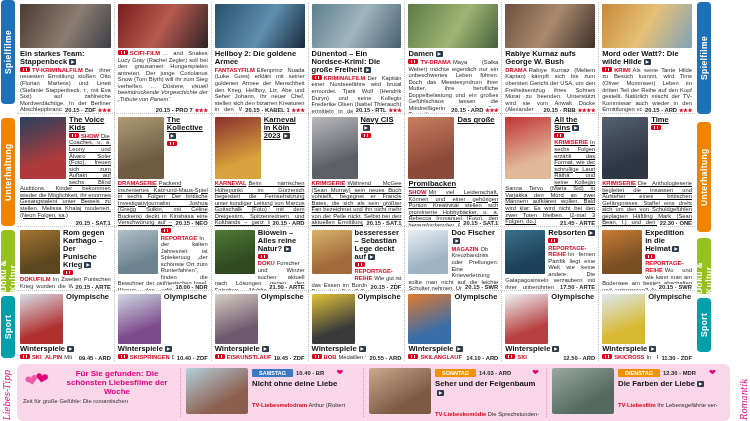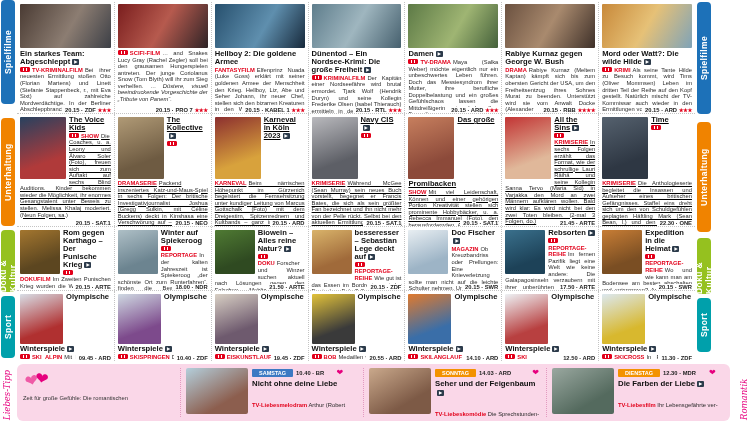--- a/index.html
+++ b/index.html
@@ -125,21 +125,21 @@
 
   <div class="vtab c-sp rt t-sp">Spielfilme</div>
   <div class="vtab c-un rt t-un">Unterhaltung</div>
   <div class="vtab c-dk rt t-dk">Doku &amp; Kultur</div>
   <div class="vtab c-st rt t-st">Sport</div>
 
   <div class="grid">
     <div class="row row-films">
   <article class="cell">
     <div class="photo"></div>
-    <h3 class="title"><span>Ein starkes Team: Abgeschleppt</span><span class="med">▶</span></h3>
+    <h3 class="title"><span>Ein starkes Team: Stappenbeck</span><span class="med">▶</span></h3>
     <p class="body"><span class="badge"></span><span class="genre">TV-Kriminalfilm</span><span>Bei ihrer neuesten Ermittlung stoßen Otto (Florian Martens) und Linett (Stefanie Stappenbeck, r., mit Eva Sixt) auf zahlreiche Mordverdächtige. In der Berliner Abschleppbranche brodeln viele Konflikte.</span> <span class="tail">Verzwickter Fall.</span></p>
     <span class="meta"><span>20.15 · ZDF</span> <span class="stars">★★★</span></span>
   </article>
 
   <article class="cell">
     <div class="photo"></div>
     <p class="body"><span class="badge"></span><span class="genre">Scifi-Film</span><span>… and Snakes Lucy Gray (Rachel Zegler) soll bei den grausamen Hungerspielen antreten. Der junge Coriolanus Snow (Tom Blyth) will ihr zum Sieg verhelfen. …</span> <span class="tail">Düstere, visuell beeindruckende Vorgeschichte der „Tribute von Panem“.</span></p>
     <span class="meta"><span>20.15 · PRO 7</span> <span class="stars">★★★</span></span>
   </article>
 
@@ -159,21 +159,21 @@
 
   <article class="cell">
     <div class="photo"></div>
     <h3 class="title"><span>Damen</span><span class="med">▶</span></h3>
     <p class="body"><span class="badge"></span><span class="genre">TV-Drama</span><span>Maya (Salka Weber) möchte eigentlich nur ein unbeschwertes Leben führen. Doch das Messiesyndrom ihrer Mutter, ihre berufliche Doppelbelastung und ein großes Gefühlschaos lassen die Mittdreißigerin straucheln. Ihre Freundinnen geben ihr Halt …</span> </p>
     <span class="meta"><span>20.15 · ARD</span> <span class="stars">★★★</span></span>
   </article>
 
   <article class="cell">
     <div class="photo"></div>
-    <h3 class="title"><span>Rabiye Kurnaz gegen George W. Bush</span></h3>
+    <h3 class="title"><span>Rabiye Kurnaz aufs George W. Bush</span></h3>
     <p class="body"><span class="genre">Drama</span><span>Rabiye Kurnaz (Meltem Kaptan) kämpft sich bis zum obersten Gericht der USA, um den Freiheitsentzug ihres Sohnes Murat zu beenden. Unterstützt wird sie vom Anwalt Docke (Alexander Scheer) …</span> <span class="tail">Feinfühliges David-gegen-Goliath-Stück.</span></p>
     <span class="meta"><span>20.15 · RBB</span> <span class="stars">★★★★</span></span>
   </article>
 
   <article class="cell">
     <div class="photo"></div>
     <h3 class="title"><span>Mord oder Watt?: Die wilde Hilde</span><span class="med">▶</span></h3>
     <p class="body"><span class="badge"></span><span class="genre">Krimi</span><span>Als seine Tante Hilde zu Besuch kommt, wird Tims (Oliver Mommsen) Leben im dritten Teil der Reihe auf den Kopf gestellt. Natürlich mischt der TV-Kommissar auch wieder in den Ermittlungen von Polizistin Wiebke mit …</span> <span class="tail">Cool.</span></p>
     <span class="meta"><span>20.15 · ARD</span> <span class="stars">★★★</span></span>
   </article>
@@ -231,21 +231,20 @@
     <div class="row row-doku">
   <article class="cell">
     <div class="photo"></div>
     <h3 class="title"><span>Rom gegen Karthago – Der Punische Krieg</span><span class="med">▶</span></h3>
     <p class="body"><span class="badge"></span><span class="genre">Dokufilm</span><span>Im Zweiten Punischen Krieg wurden die Weichen für die politischen, kulturellen und religiösen Kräfte gestellt, die Europa bis heute prägen. Die Entscheidung fiel bei der Schlacht in Zama.</span> </p>
     <span class="meta"><span>20.15 · ARTE</span> </span>
   </article>
 
   <article class="cell">
     <div class="photo"></div>
-    <h3 class="title"><span>Winter auf Spiekeroog</span></h3>
     <p class="body"><span class="badge"></span><span class="genre">Reportage</span><span>In der kalten Jahreszeit ist Spiekeroog „der schönste Ort zum Runterfahren“, finden die Bewohner der ostfriesischen Insel. Warum, das erfährt Reporter Tullio-Francesco Puoti auf seiner Erkundungsreise.</span> </p>
     <span class="meta"><span>18.00 · NDR</span> </span>
   </article>
 
   <article class="cell">
     <div class="photo"></div>
     <h3 class="title"><span>Biowein – Alles reine Natur?</span><span class="med">▶</span></h3>
     <p class="body"><span class="badge"></span><span class="genre">Doku</span><span>Forscher und Winzer suchen aktuell nach Lösungen gegen den Falschen Mehltau – von widerstandsfähigen Rebsorten bis zu Pilznetzwerken im Boden. Doch passt moderne Gentechnik zum Anspruch ökologischen Weinbaus?</span> </p>
     <span class="meta"><span>21.50 · ARTE</span> </span>
   </article>
@@ -329,20 +328,21 @@
   </article>
 </div>
   </div>
 
   <div class="love">
     <div class="love-intro">
       <span class="hearts">
         <span class="h h1">❤</span>
           <span class="h h2">❤</span>
       </span>
+      <div class="love-head">Für Sie gefunden: Die schönsten Liebesfilme der Woche</div>
       <div class="love-sub">Zeit für große Gefühle: Die romantischen</div>
     </div>
     <div id="love-entries" style="display:flex; flex:1; gap:5px; min-width:0;">
   <div class="love-entry le0">
     <div class="lphoto"></div>
     <div class="ltext">
       <div class="lday-row">
         <span class="lday" style="background: rgb(60, 121, 195);">SAMSTAG</span>
         <span class="ltime">10.40 · BR</span>
         <span class="lheart">❤</span>

